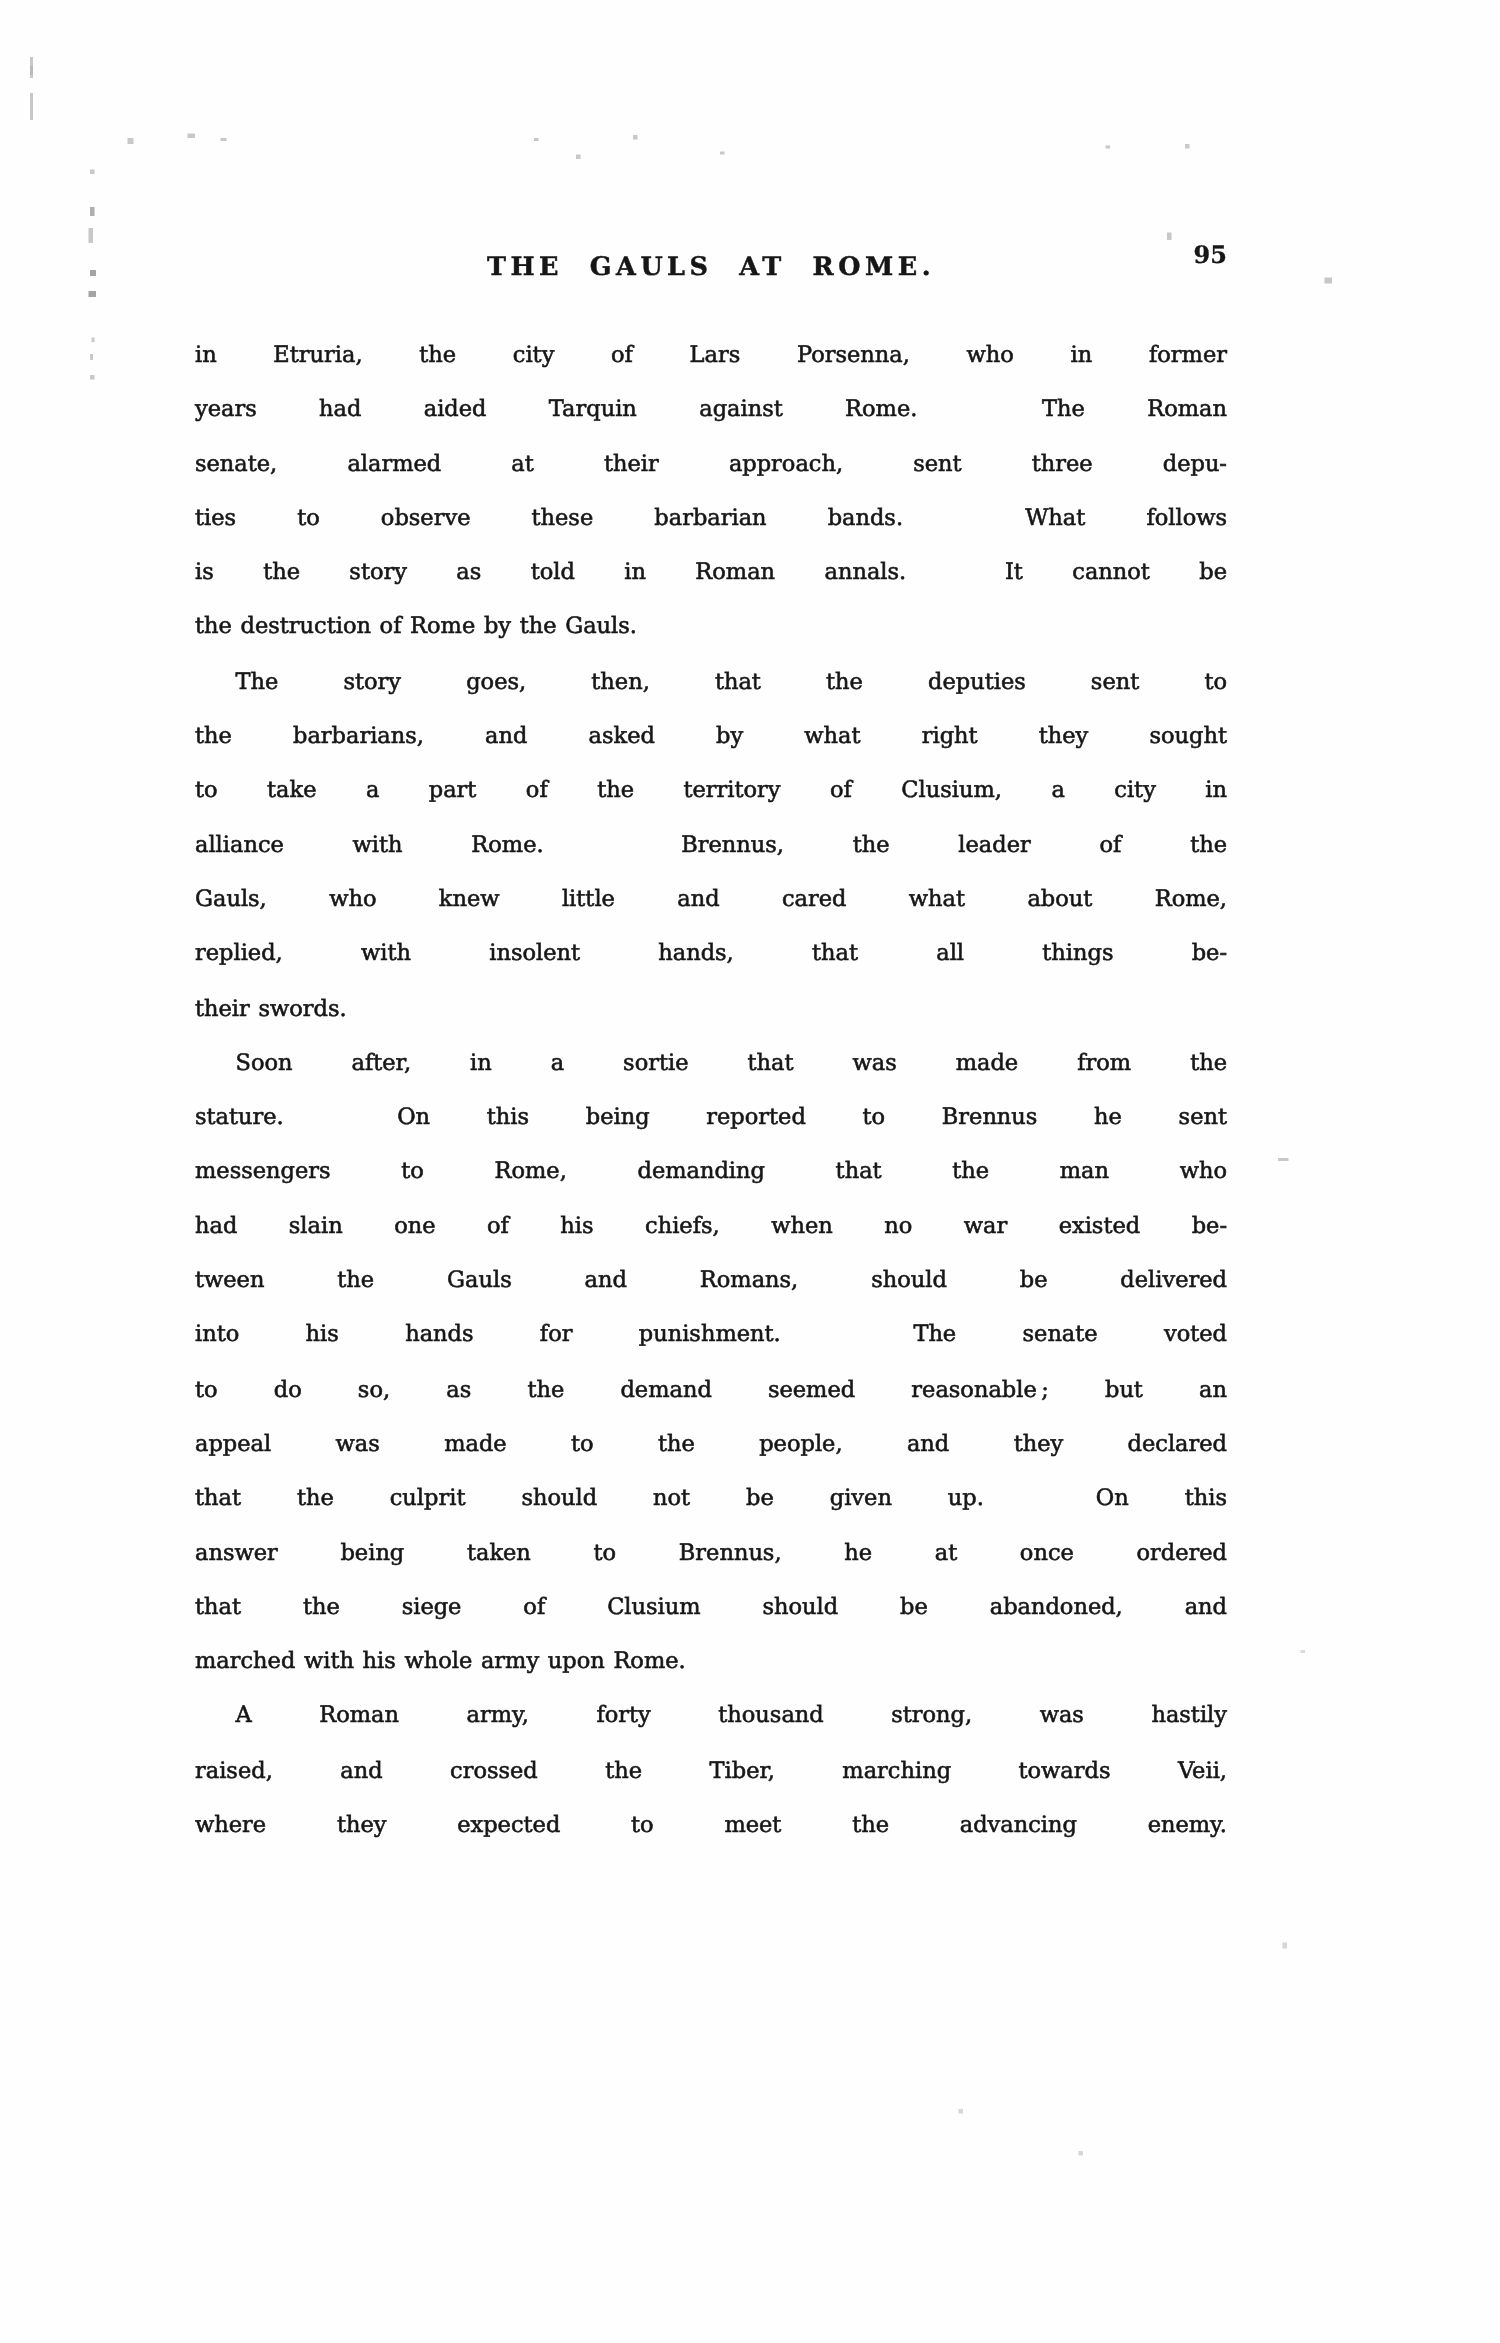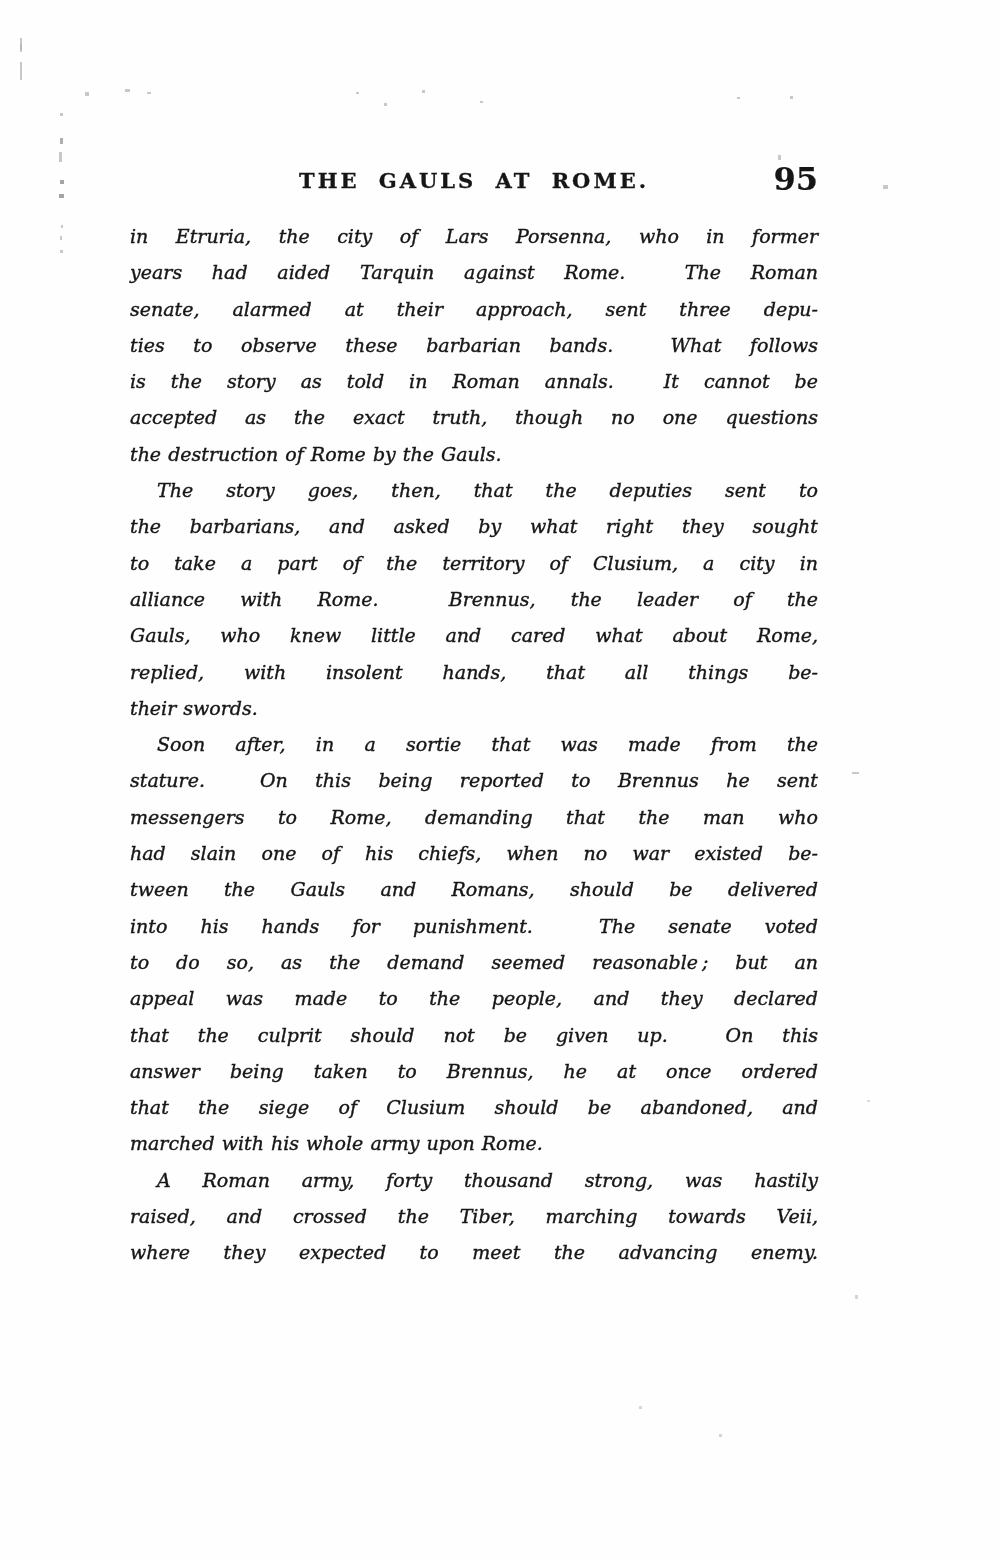--- a/index.html
+++ b/index.html
@@ -22,44 +22,43 @@
     left: 130px;
     width: 688px;
     height: 30px;
   }
   .running-title {
     position: absolute;
     left: 0;
     right: 0;
     top: 0;
     text-align: center;
-    font-size: 21px;
+    font-size: 17px;
     font-weight: bold;
     letter-spacing: 3px;
     word-spacing: 9px;
     -webkit-text-stroke: 0.3px #161616;
     white-space: nowrap;
   }
   .page-number {
     position: absolute;
     right: 0;
     top: -8px;
-    font-size: 32px;
+    font-size: 16px;
     font-weight: bold;
     -webkit-text-stroke: 0.2px #161616;
   }
   .body-block {
     position: absolute;
     top: 218px;
     left: 130px;
     width: 688px;
-    font-size: 19px;
+    font-size: 15px;
     line-height: 36.3px;
     word-spacing: 1px;
-    font-style: italic;
     -webkit-text-stroke: 0.4px #1a1a1a;
   }
   .paragraph { margin: 0; padding: 0; }
   .line {
     text-align: justify;
     text-align-last: justify;
     white-space: normal;
   }
   .line.last {
     text-align-last: left;
@@ -84,21 +83,20 @@
     <span class="page-number">95</span>
   </div>
 
   <div class="body-block" id="paragraphs">
       <div class="paragraph">
         <div class="line">in Etruria, the city of Lars Porsenna, who in former</div>
         <div class="line">years had aided Tarquin against Rome.&nbsp; The Roman</div>
         <div class="line">senate, alarmed at their approach, sent three depu-</div>
         <div class="line">ties to observe these barbarian bands.&nbsp; What follows</div>
         <div class="line">is the story as told in Roman annals.&nbsp; It cannot be</div>
-        <div class="line">accepted as the exact truth, though no one questions</div>
         <div class="line last">the destruction of Rome by the Gauls.</div>
       </div>
       <div class="paragraph indent">
         <div class="line">The story goes, then, that the deputies sent to</div>
         <div class="line">the barbarians, and asked by what right they sought</div>
         <div class="line">to take a part of the territory of Clusium, a city in</div>
         <div class="line">alliance with Rome.&nbsp; Brennus, the leader of the</div>
         <div class="line">Gauls, who knew little and cared what about Rome,</div>
         <div class="line">replied, with insolent hands, that all things be-</div>
         <div class="line last">their swords.</div>

